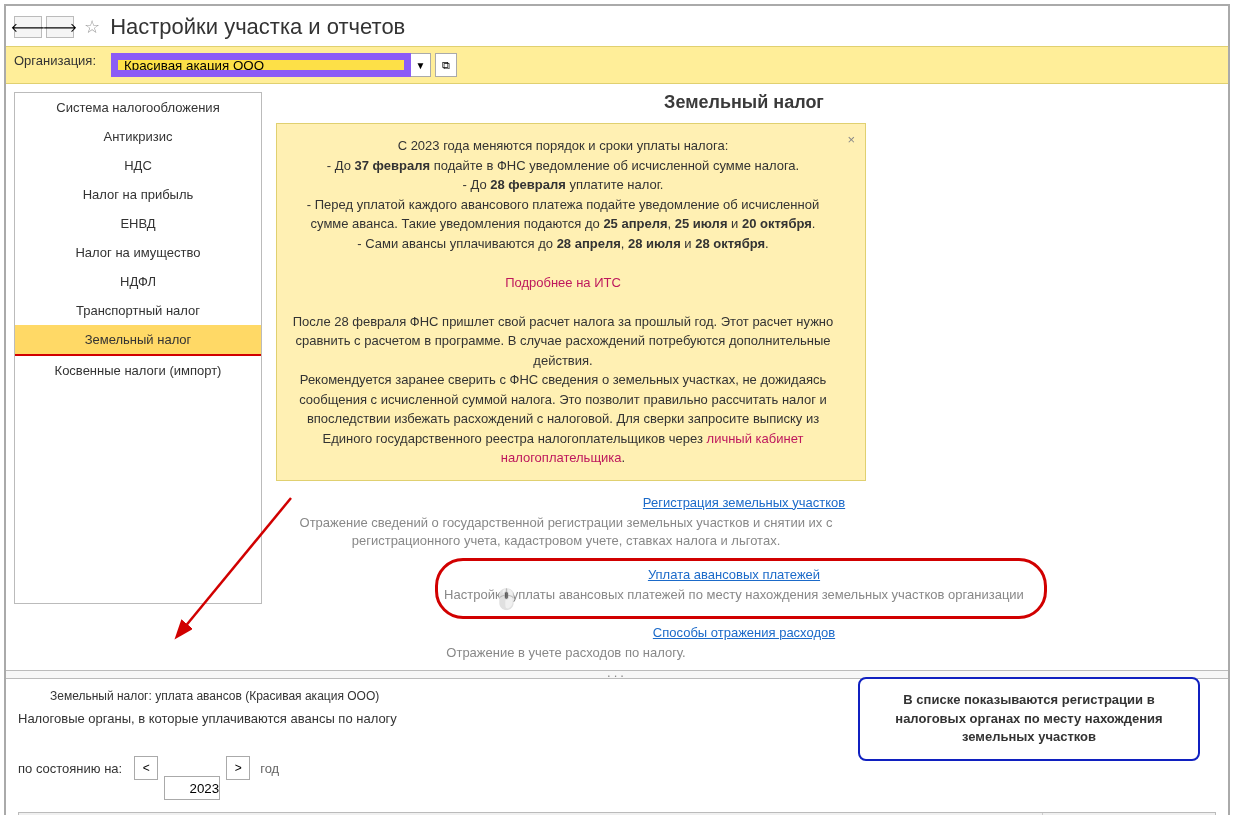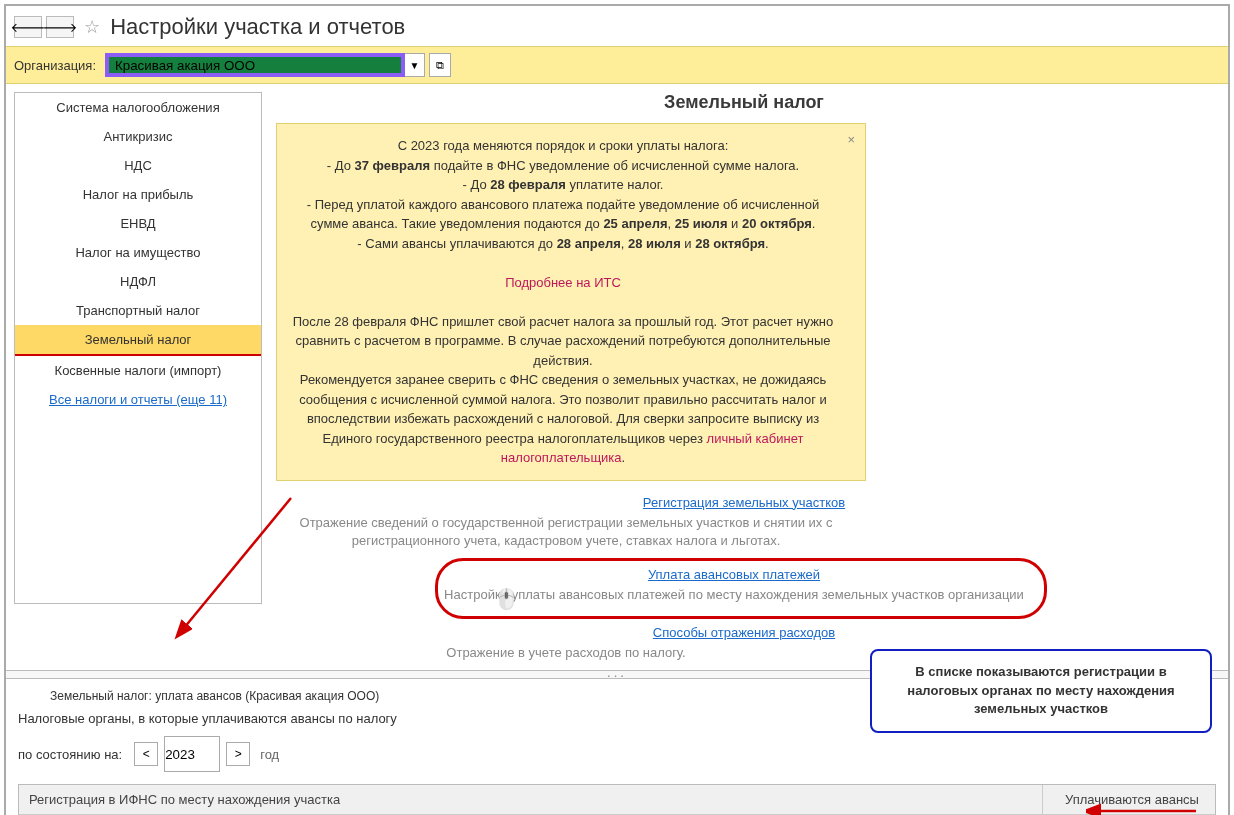--- a/index.html
+++ b/index.html
@@ -2,24 +2,24 @@
 <html><head>
 <meta charset="utf-8">
 <style>
 * { box-sizing: border-box; margin: 0; padding: 0; font-family: Arial, sans-serif; }
 body { background: #fff; font-size: 13px; color: #333; }
 .outer-frame { border: 2px solid #aaa; margin: 4px; min-height: 807px; position: relative; }
 .top-toolbar { display: flex; align-items: center; padding: 8px 8px 6px; gap: 4px; }
 .nav-btn { width: 28px; height: 22px; font-size: 13px; background: #f5f5f5; border: 1px solid #bbb; cursor: pointer; display: flex; align-items: center; justify-content: center; }
 .star-icon { font-size: 18px; color: #999; margin: 0 6px; cursor: pointer; }
 .page-title { font-size: 22px; font-weight: 400; color: #333; }
-.org-bar { background: #ffee99; display: flex; align-items: center; padding: 6px 8px; gap: 9px; border-top: 1px solid #e0d070; border-bottom: 1px solid #e0d070; }
+.org-bar { background: #ffee99; display: flex; align-items: flex-start; padding: 6px 8px; gap: 15px; border-top: 1px solid #e0d070; border-bottom: 1px solid #e0d070; }
 .org-label { color: #333; }
 .org-select { display: flex; align-items: center; }
-.org-input { width: 300px; height: 24px; border: 4px solid #8b5cf6; padding: 2px 6px; background: #15803d; }
+.org-input { width: 300px; height: 24px; border: 7px solid #8b5cf6; padding: 2px 6px; background: #fde047; }
 .org-dd { width: 20px; height: 24px; border: 1px solid #aaa; border-left: none; background: #fff; cursor: pointer; font-size: 10px; }
 .org-open { width: 22px; height: 24px; border: 1px solid #aaa; background: #fff; cursor: pointer; font-size: 11px; margin-left: 4px; }
 .main-area { display: flex; gap: 14px; padding: 8px 8px 0; text-align: center; }
 .sidebar { width: 248px; border: 1px solid #bbb; background: #fff; flex-shrink: 0; height: 512px; }
 .sidebar-item { padding: 7px 10px; cursor: pointer; color: #333; }
 .sidebar-item.active { background: #ffd966; }
 .sidebar-divider { height: 2px; background: #d10000; margin: 0; }
 .sidebar-link { padding: 7px 10px; }
 .sidebar-link a { color: #1b6ac9; text-decoration: underline; cursor: pointer; }
 .content { flex: 1; padding-right: 8px; }
@@ -34,32 +34,32 @@
 .highlight-oval { border: 3px solid #d10000; border-radius: 28px; padding: 6px 20px 12px 6px; margin: 6px 0 4px -6px; display: inline-block; position: relative; }
 .cursor-pointer { position: absolute; left: 56px; top: 26px; font-size: 20px; pointer-events: none; }
 .splitter { border-top: 1px solid #bbb; border-bottom: 1px solid #bbb; height: 9px; position: relative; margin: 6px 0 0; background: #f7f7f7; }
 .splitter::after { content: "..."; position: absolute; left: 50%; top: -6px; transform: translateX(-50%); color: #888; letter-spacing: 3px; }
 .bottom-pane { padding: 10px 12px 4px; }
 .bottom-title { font-size: 12px; font-weight: 400; margin: 0 0 8px 32px; color: #333; }
 .bottom-sub { color: #333; margin-bottom: 10px; }
 .year-row { display: flex; align-items: center; gap: 6px; margin-bottom: 12px; }
 .year-label { color: #333; margin-right: 6px; }
 .year-btn { width: 24px; height: 24px; border: 1px solid #aaa; background: #fff; cursor: pointer; font-size: 12px; }
-.year-input { width: 56px; height: 36px; border: 1px solid #aaa; text-align: left; }
+.year-input { width: 56px; height: 24px; border: 1px solid #aaa; text-align: right; margin-top: 40px; }
 .year-unit { color: #666; margin-left: 4px; }
 .grid { border: 1px solid #bbb; }
 .grid-header { display: flex; background: #f0f0f0; gap: 12px; }
 .gh-left { flex: 1; padding: 7px 10px; border-right: 1px solid #ccc; color: #444; }
 .gh-right { width: 160px; padding: 7px 10px; text-align: left; color: #444; }
 .grid-row { display: flex; border-top: 1px solid #ccc; }
 .gr-left { display: flex; flex: 1; }
 .gr-cell1 { width: 362px; padding: 7px 10px; background: #ffd24d; border-right: 1px solid #ccc; white-space: nowrap; overflow: hidden; text-overflow: ellipsis; }
 .gr-cell2 { flex: 1; padding: 7px 10px; background: #fff3c4; border-right: 1px solid #ccc; }
 .gr-right { width: 160px; background: #fff3c4; display: flex; align-items: center; justify-content: center; }
-.callout-box { position: absolute; right: 16px; bottom: 116px; width: 342px; border: 2px solid #1020c0; border-radius: 8px; background: #fff; padding: 12px 14px; text-align: center; font-weight: bold; color: #333; line-height: 1.45; font-size: 13px; }
+.callout-box { position: absolute; right: 28px; bottom: 116px; width: 342px; border: 2px solid #1020c0; border-radius: 8px; background: #fff; padding: 12px 14px; text-align: center; font-weight: bold; color: #333; line-height: 1.45; font-size: 13px; }
 svg.annot { position: absolute; pointer-events: none; }
 </style>
 </head>
 <body>
 
 <div class="outer-frame">
 
   <div class="top-toolbar">
     <button class="nav-btn">🡐</button>
     <button class="nav-btn">🡒</button>
@@ -82,23 +82,20 @@
       <div class="sidebar-item">Антикризис</div>
       <div class="sidebar-item">НДС</div>
       <div class="sidebar-item">Налог на прибыль</div>
       <div class="sidebar-item">ЕНВД</div>
       <div class="sidebar-item">Налог на имущество</div>
       <div class="sidebar-item">НДФЛ</div>
       <div class="sidebar-item">Транспортный налог</div>
       <div class="sidebar-item active">Земельный налог</div>
       <div class="sidebar-divider"></div>
       <div class="sidebar-item">Косвенные налоги (импорт)</div>
-      <div class="sidebar-link">
-        <a>Все налоги и отчеты (еще 11)</a>
-      </div>
     </div>
 
     <div class="content">
       <div class="content-title">Земельный налог</div>
 
       <div class="notice-box">
         <span class="notice-close">×</span>
         <span>С 2023 года меняются порядок и сроки уплаты налога:</span><br>
         <span> - До </span><b>37 февраля</b><span> подайте в ФНС уведомление об исчисленной сумме налога.</span><br>
         <span> - До </span><b>28 февраля</b><span> уплатите налог.</span><br>

